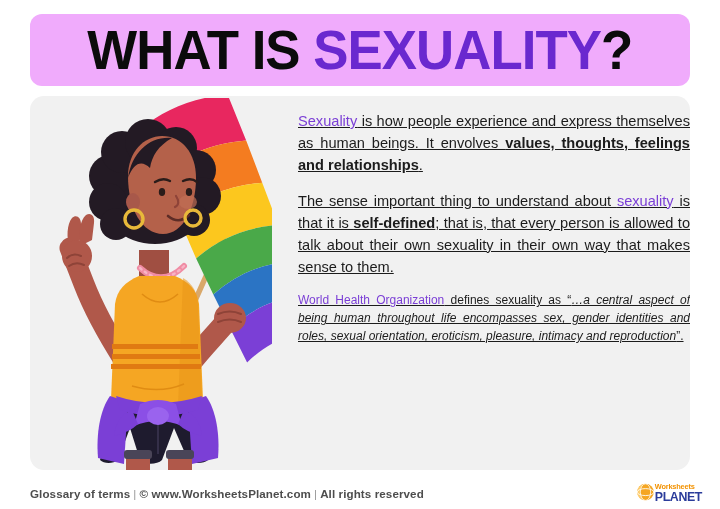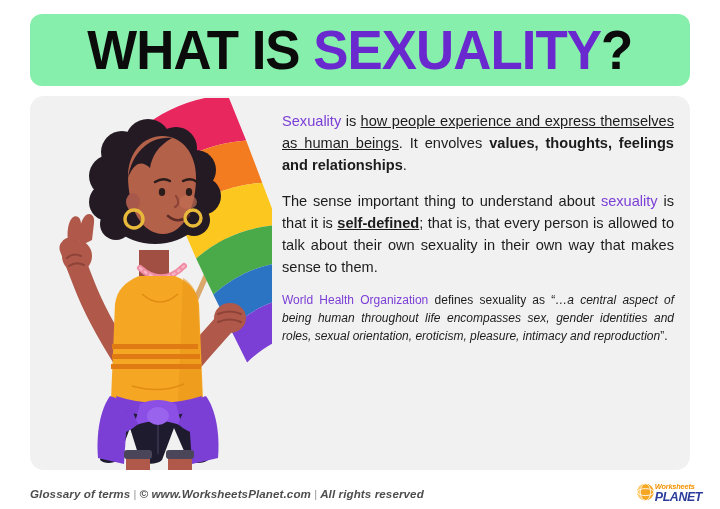--- a/index.html
+++ b/index.html
@@ -5,21 +5,21 @@
   * { margin:0; padding:0; box-sizing:border-box; }
   html,body{
     width:720px; height:509px; overflow:hidden; background:#ffffff;
     font-family:"Liberation Sans", sans-serif;
   }
   .page{ position:relative; width:720px; height:509px; background:#ffffff; padding:0; }
 
   
   .title-card{
     position:absolute; left:30px; top:14px; width:660px; height:72px;
-    background:#86efac; border-radius:12px;
+    background:#f0abfc; border-radius:12px;
     display:flex; align-items:center; justify-content:center;
   }
   .title-text{
     font-family:"Liberation Sans Narrow","Liberation Sans",sans-serif;
     font-weight:bold; font-size:55px; line-height:1;
     letter-spacing:-1px; white-space:nowrap;
     transform:scaleX(0.96); transform-origin:center;
   }
   .t-black{ color:#0b0b0b; }
   .t-purple{ color:#6a28cf; }
@@ -29,39 +29,40 @@
     position:absolute; left:30px; top:96px; width:660px; height:374px;
     background:#f1f1f1; border-radius:14px; overflow:hidden;
   }
 
   
   .illus{ position:absolute; left:6px; top:2px; width:236px; height:372px; }
   .illus svg{ display:block; width:100%; height:100%; }
 
   
   .text-col{
-    position:absolute; left:252px; top:14px; width:392px; height:352px;
+    position:absolute; left:268px; top:14px; width:392px; height:352px;
     color:#1c1c1c;
+    text-decoration:underline;
   }
   .para{
     font-size:14.6px; line-height:1.52; text-align:justify;
     margin-bottom:13px; text-justify:inter-word;
   }
   .para:last-child{ margin-bottom:0; }
   .hl{ color:#7b3fd6; }
   .u{ text-decoration:underline; }
   .b{ font-weight:bold; }
   .bu{ font-weight:bold; text-decoration:underline; }
   .it{ font-style:italic; }
   .para-quote{ font-size:12px; line-height:1.5; text-align:justify; }
 
   
   .footer{
     position:absolute; left:0; top:476px; width:720px; height:33px;
-    display:flex; align-items:center;font-style:italic;
+    display:flex; align-items:center;
   }
   .footer-text{
     position:absolute; left:30px; top:50%; transform:translateY(-50%);
     font-size:11.6px; font-weight:bold; color:#4d4d4d; white-space:nowrap;
     letter-spacing:0.1px;
   }
   .footer-text .sep{ color:#9a9a9a; font-weight:normal; padding:0 3px; }
   .logo{
     position:absolute; right:18px; top:50%; transform:translateY(-50%);
     display:flex; align-items:center; gap:0;

